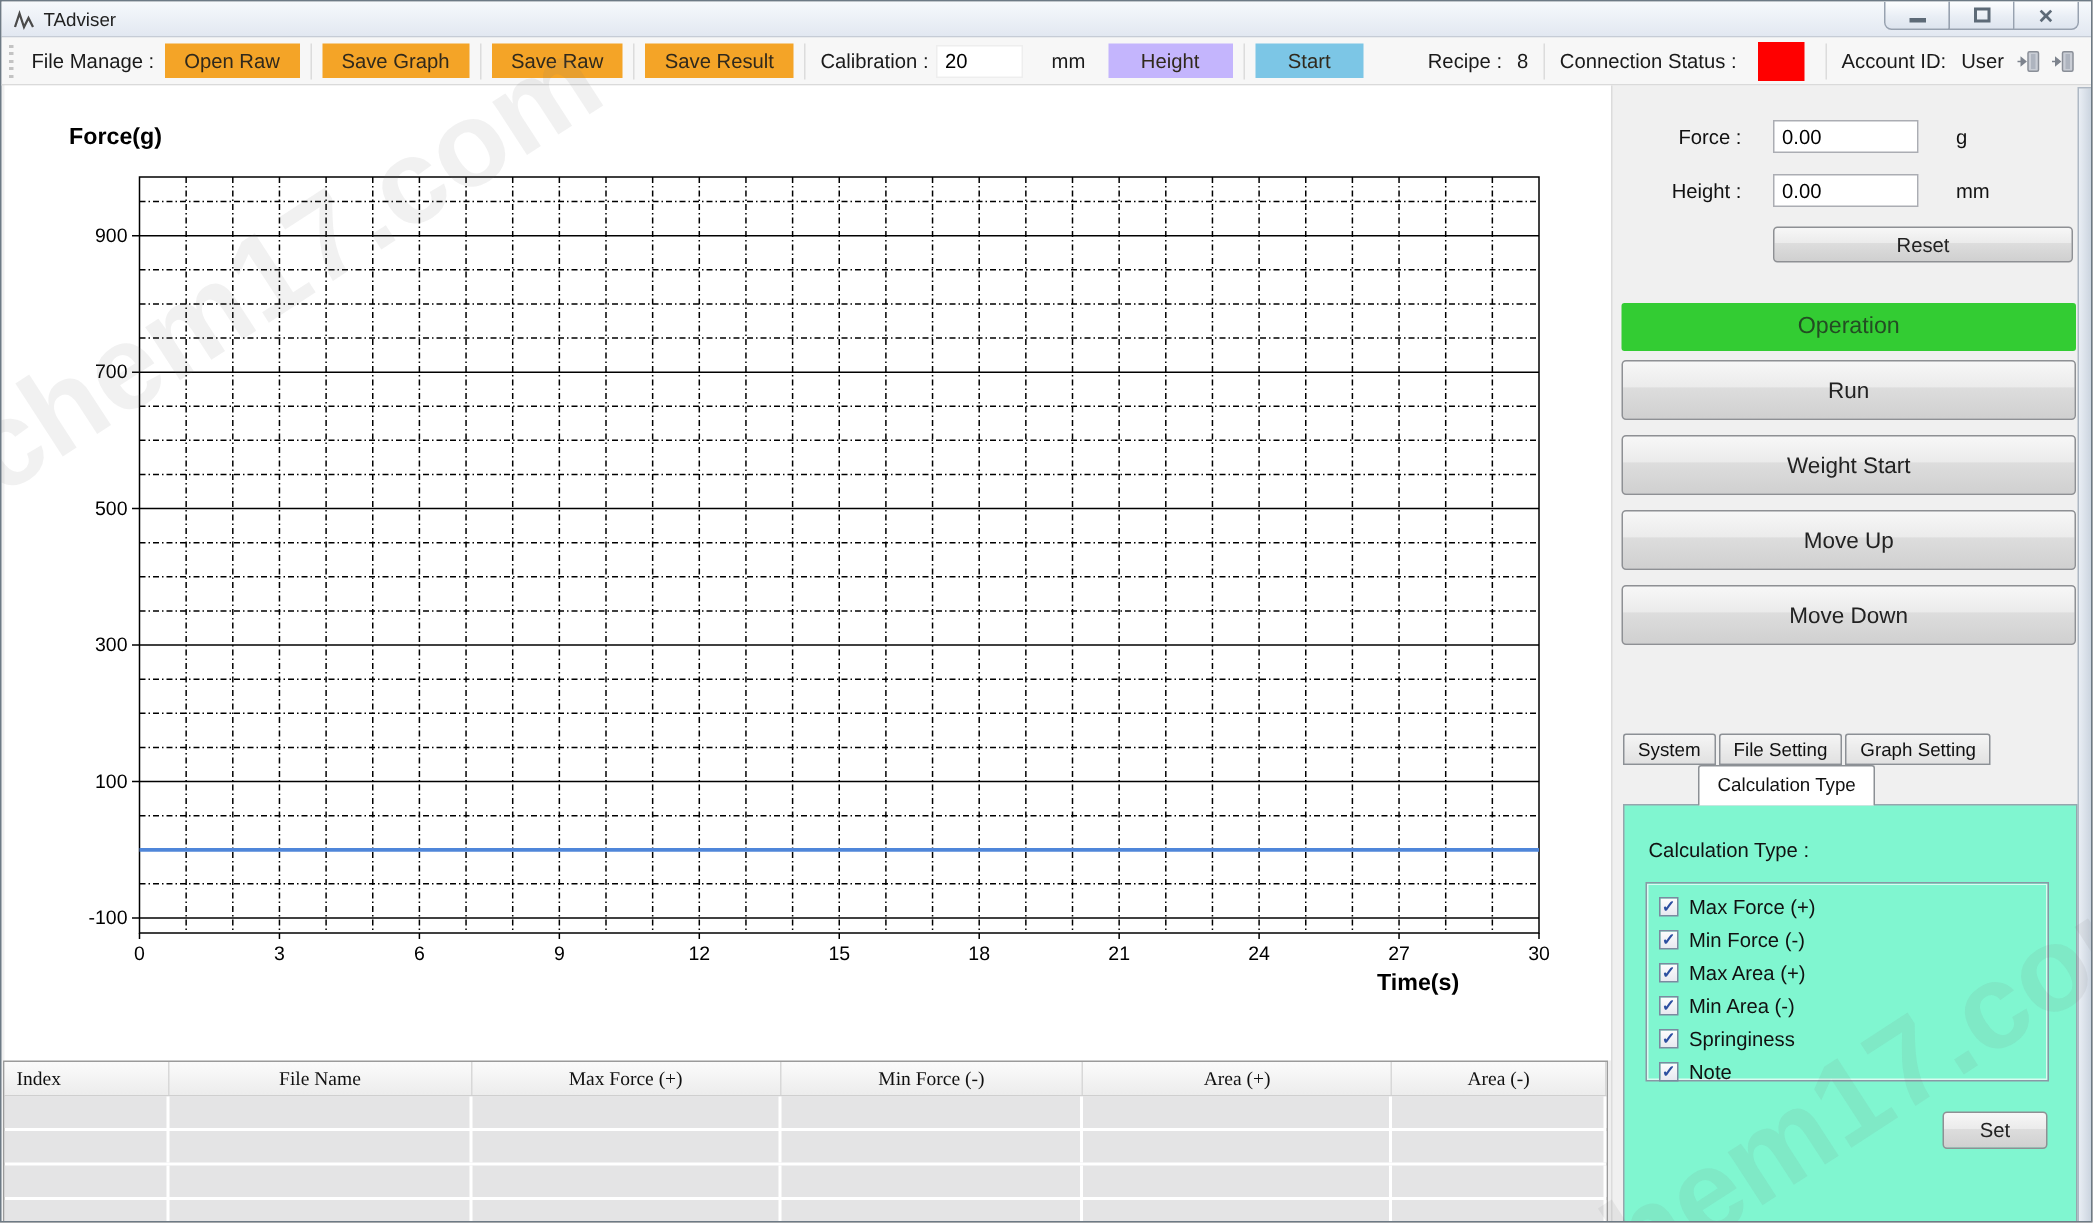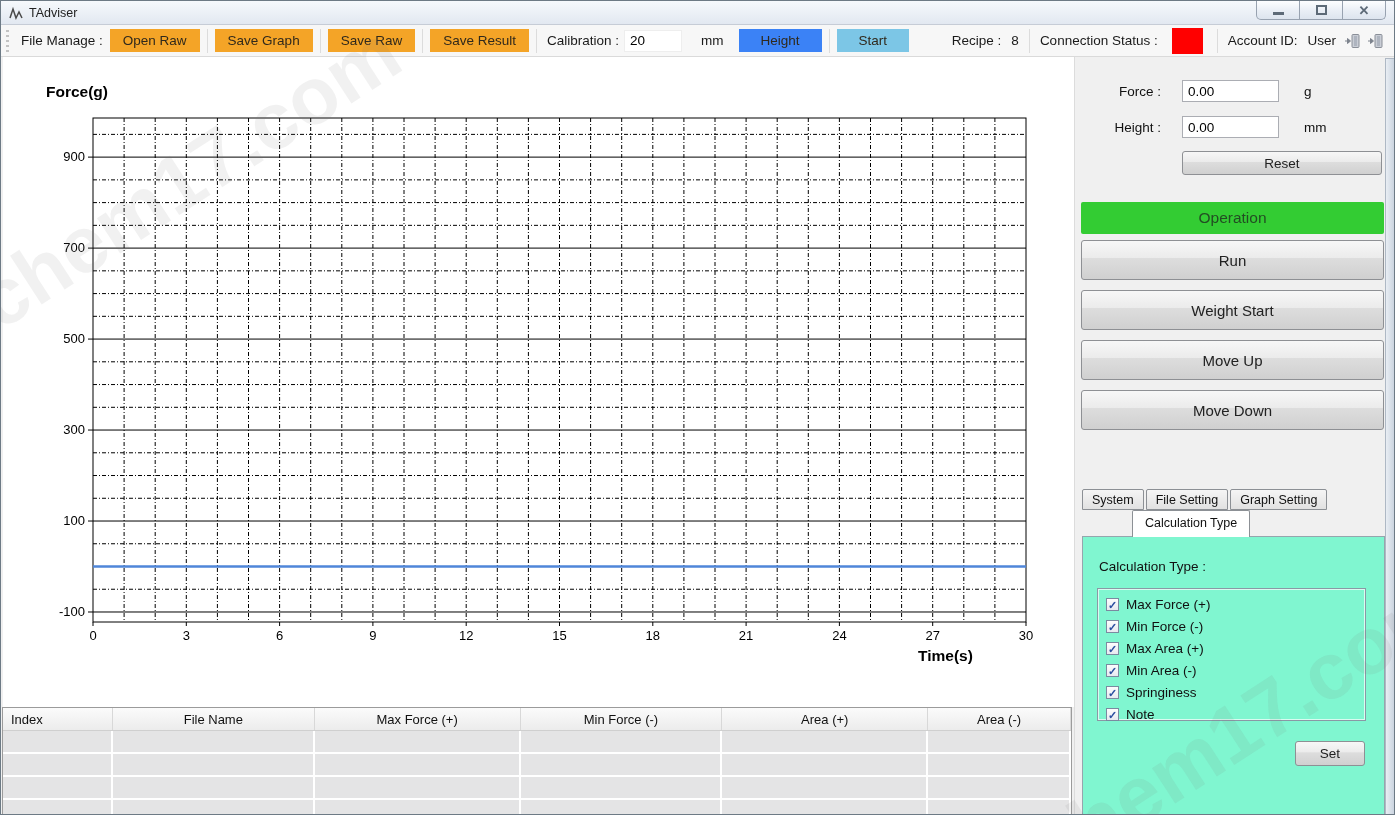--- a/index.html
+++ b/index.html
@@ -46,21 +46,21 @@
   .x-title { position:absolute; left:915px; top:590px; font-size:15.5px; font-weight:bold; color:#000; }
   #chart { position:absolute; left:48px; top:54px; width:990px; height:560px;
            font-family:"Liberation Sans",sans-serif; }
 
   
   .table { position:absolute; left:1px; top:706px; width:1070px; height:109px;
            border:1px solid #9b9b9b; background:#fff; overflow:hidden; }
   .thead { display:flex; height:23px; background:linear-gradient(#fbfbfb,#ececec);
            border-bottom:1px solid #cfcfcf; }
   .th { display:flex; align-items:center; justify-content:center; font-size:13px; color:#111;
-        border-right:1px solid #d8d8d8; }
+        border-right:1px solid #d8d8d8;font-family:Liberation Serif, serif; }
   .th.left { justify-content:flex-start; padding-left:8px; }
   .trow { display:flex; height:21px; margin-bottom:2px; background:#e4e4e5; }
   .td { border-right:2px solid #fff; height:100%; }
 
   
   .rpanel-bg { position:absolute; left:1073px; top:56px; width:322px; height:759px;
                background:#f0f0f0; border-left:1px solid #dcdcdc; }
   .rlabel { position:absolute; width:100px; text-align:right; font-size:13.5px; color:#111; }
   .rinput { position:absolute; left:1181px; width:97px; height:22px; border:1px solid #abadb3;
             background:#fff; font:13.5px "Liberation Sans",sans-serif; padding-left:5px; }
@@ -139,21 +139,21 @@
         <span class="sep"></span>
         <button class="tbtn" style="background: rgb(244, 164, 39);">Save Raw</button>
         <span class="sep"></span>
         <button class="tbtn" style="background: rgb(244, 164, 39);">Save Result</button>
       </span>
     <span class="sep"></span>
     <span class="tlabel">Calibration :</span>
     <input class="cal-input" value="20" style="">
     <span class="tlabel">mm</span>
     <span style="display:flex;align-items:center;margin-left:8px;">
-        <button class="tbtn" style="background: #3b82f6; padding: 4px 22px;">Height</button>
+        <button class="tbtn" style="background: #c4b5fd; padding: 4px 22px;">Height</button>
         <span class="sep"></span>
         <button class="tbtn" style="background: rgb(124, 198, 230); padding: 4px 22px;">Start</button>
       </span>
     <span class="spacer"></span>
     <span class="tlabel">Recipe :</span>
     <span class="tlabel">8</span>
     <span class="sep"></span>
     <span class="tlabel">Connection Status :</span>
     <span class="conn-box" style="background: rgb(255, 0, 0);"></span>
     <span class="sep"></span>

